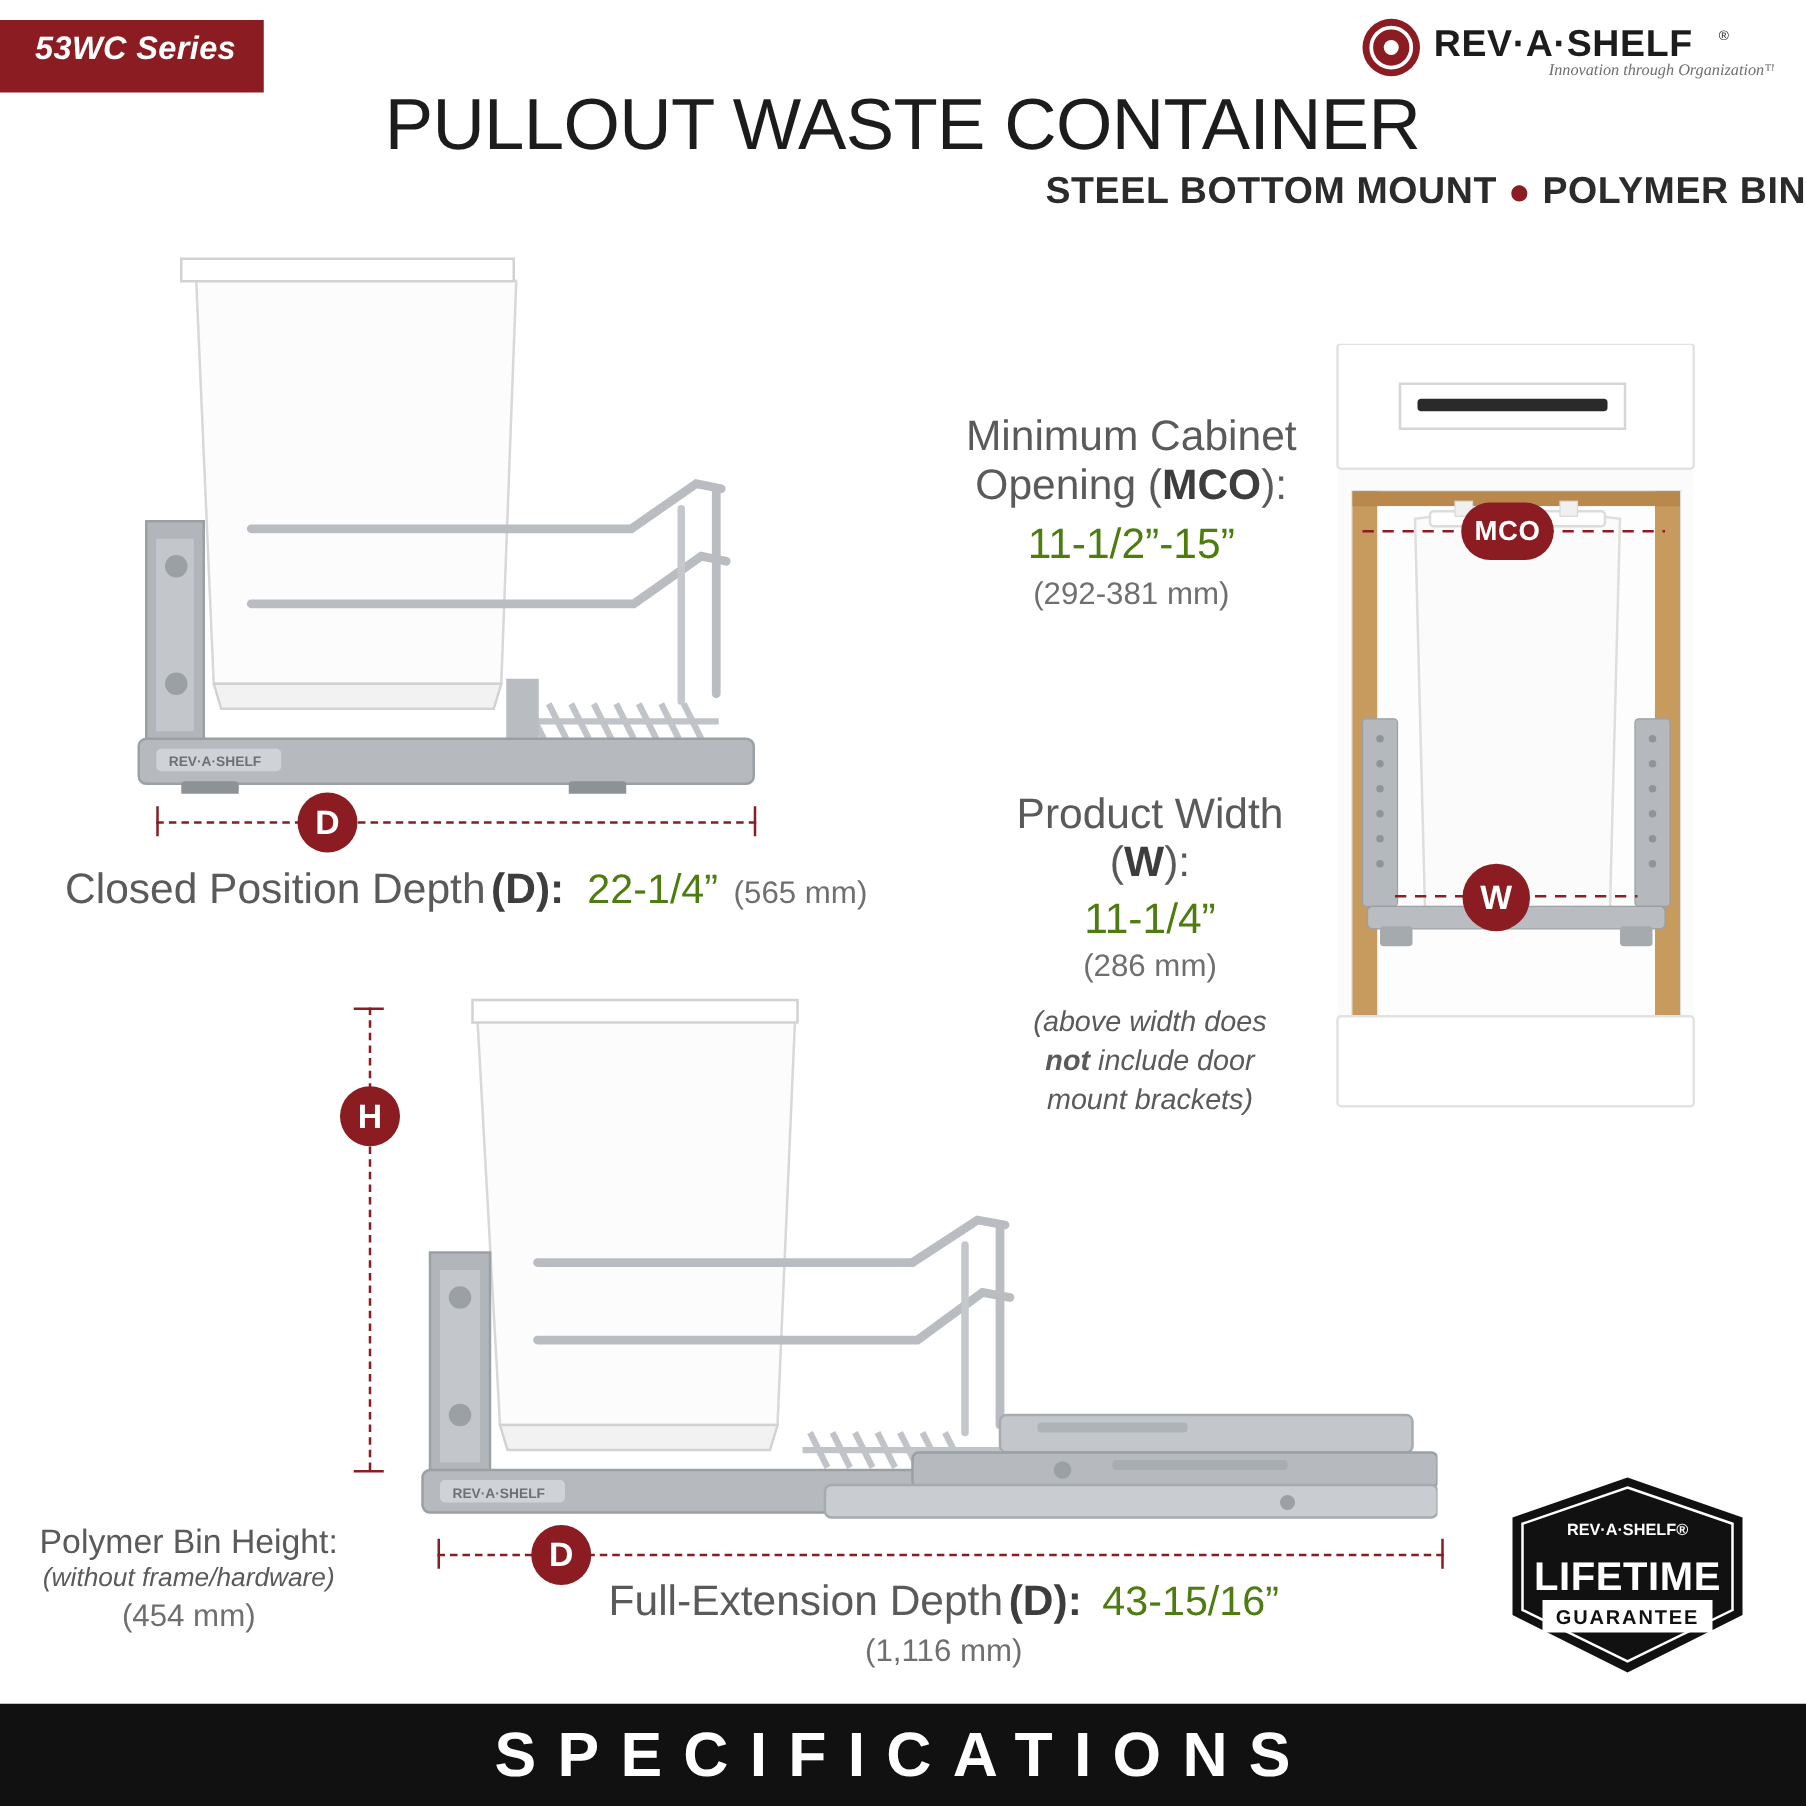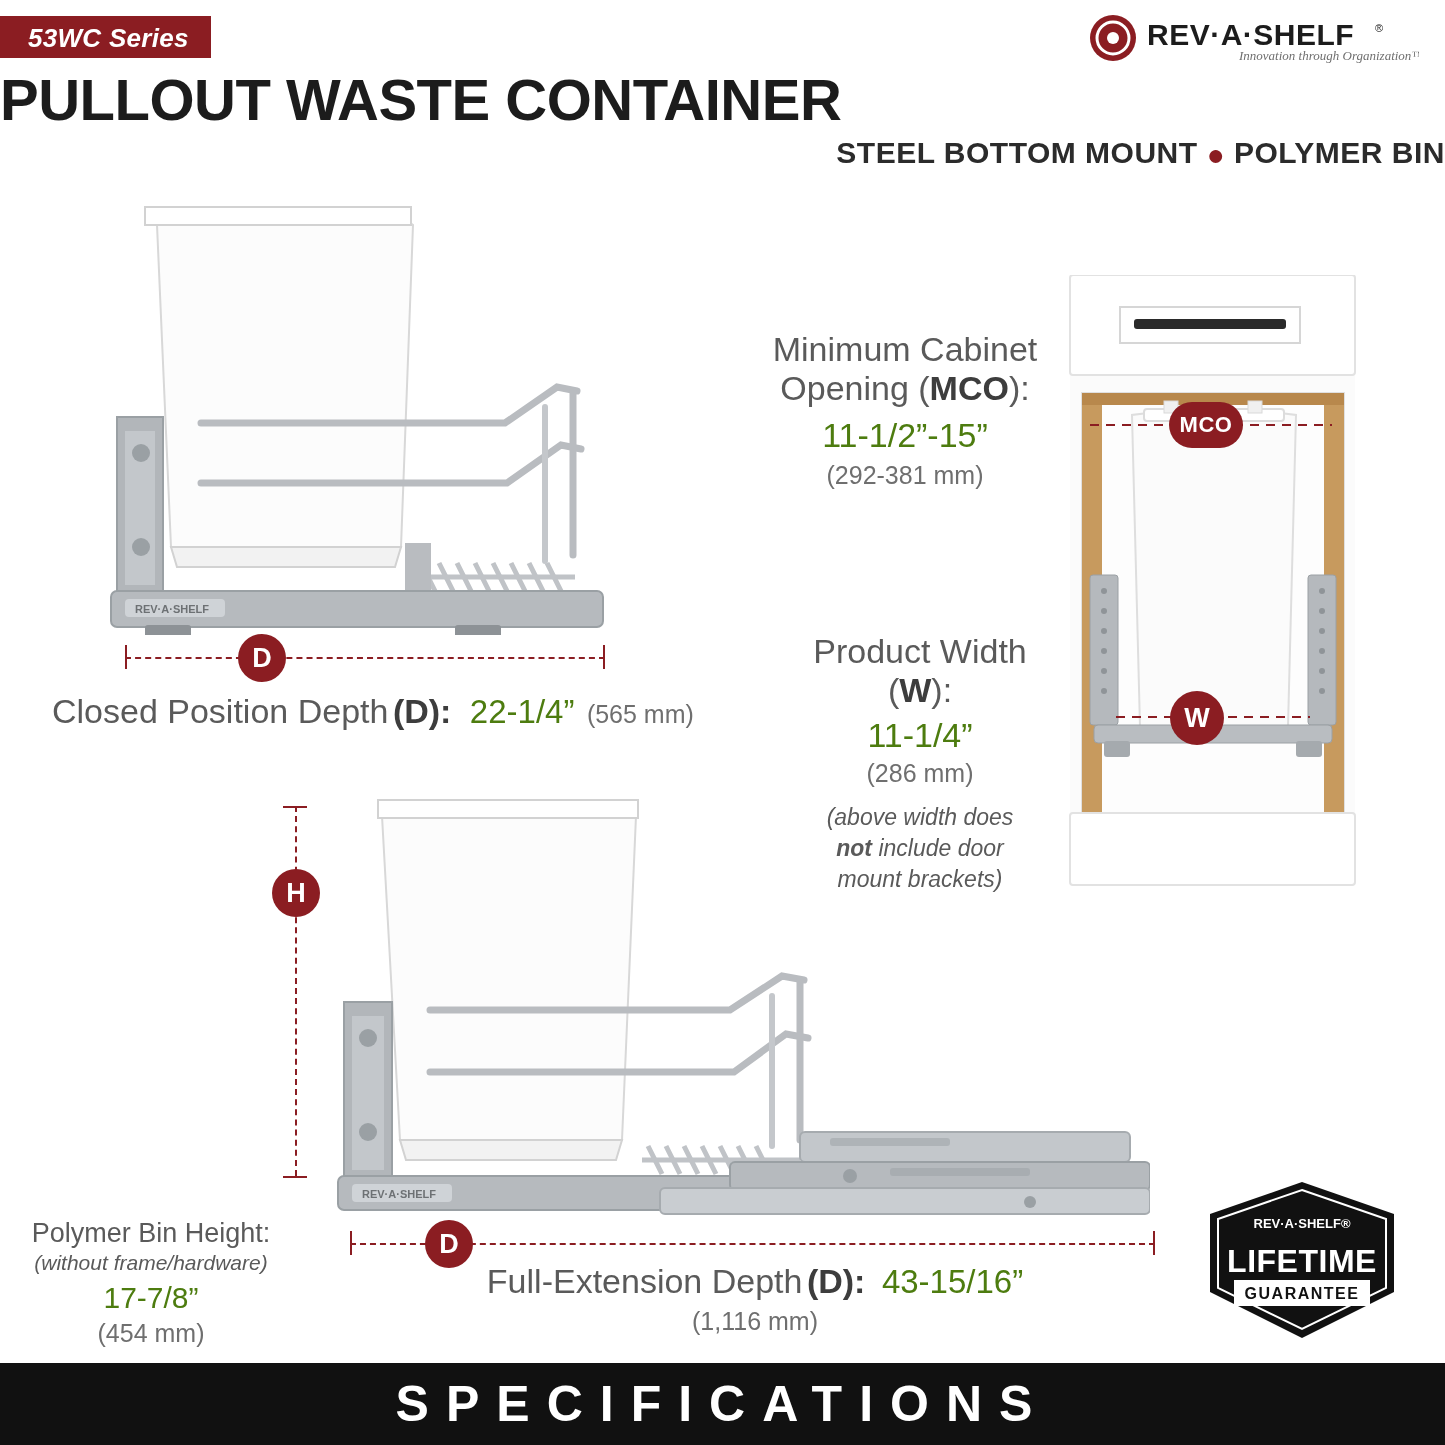--- a/index.html
+++ b/index.html
@@ -11,33 +11,34 @@
     position:relative;
     overflow:hidden;
   }
   .page{position:absolute;inset:0;}
 
   
   .series-tag{
     position:absolute;left:0;top:16px;
     background:#8b1d22;color:#ffffff;
     font-style:italic;font-weight:bold;font-size:26px;
-    padding:7px 22px 4px 28px;
+    padding:7px 22px 20px 28px;
     letter-spacing:.3px;
   }
   .logo{
     position:absolute;right:26px;top:14px;
     width:330px;height:52px;
     display:flex;align-items:center;justify-content:flex-end;
   }
   .logo svg{display:block;}
 
   .title{
     position:absolute;left:0;right:1px;top:66px;
-    font-size:58px;font-weight:bold;color:#1c1c1c;
+    text-align:center;
+    font-size:58px;font-weight:normal;color:#1c1c1c;
     letter-spacing:-0.5px;
   }
   .subtitle{
     position:absolute;left:0;right:0;top:136px;
     text-align:right;
     font-size:30px;font-weight:bold;color:#2b2b2b;
     letter-spacing:.5px;
   }
   .subtitle .dot{color:#8b1d22;font-size:30px;vertical-align:middle;}
 
@@ -268,21 +269,20 @@
 
   <div class="dimline-v" style="left:295px;top:806px;height:370px;"></div>
   <div class="tick-h" style="left:283px;top:806px;width:24px;"></div>
   <div class="tick-h" style="left:283px;top:1176px;width:24px;"></div>
   <div class="badge h" style="left:272px;top:869px;">H</div>
 
 
   <div class="txt" style="left:10px;top:1218px;width:282px;text-align:center;">
     <div style="font-size:27px;">Polymer Bin Height:</div>
     <div style="font-size:21px;font-style:italic;margin-top:2px;">(without frame/hardware)</div>
-    <div class="big" style="margin-top:6px;font-size:30px;">17-7/8”</div>
     <div class="mm" style="margin-top:4px;">(454 mm)</div>
   </div>
 
   <div class="dimline-h" style="left:350px;top:1243px;width:805px;"></div>
   <div class="tick" style="left:350px;top:1231px;height:24px;"></div>
   <div class="tick" style="left:1153px;top:1231px;height:24px;"></div>
   <div class="badge d" style="left:425px;top:1220px;">D</div>
 
   <div class="txt" style="left:350px;top:1262px;width:810px;text-align:center;">
     <div>

